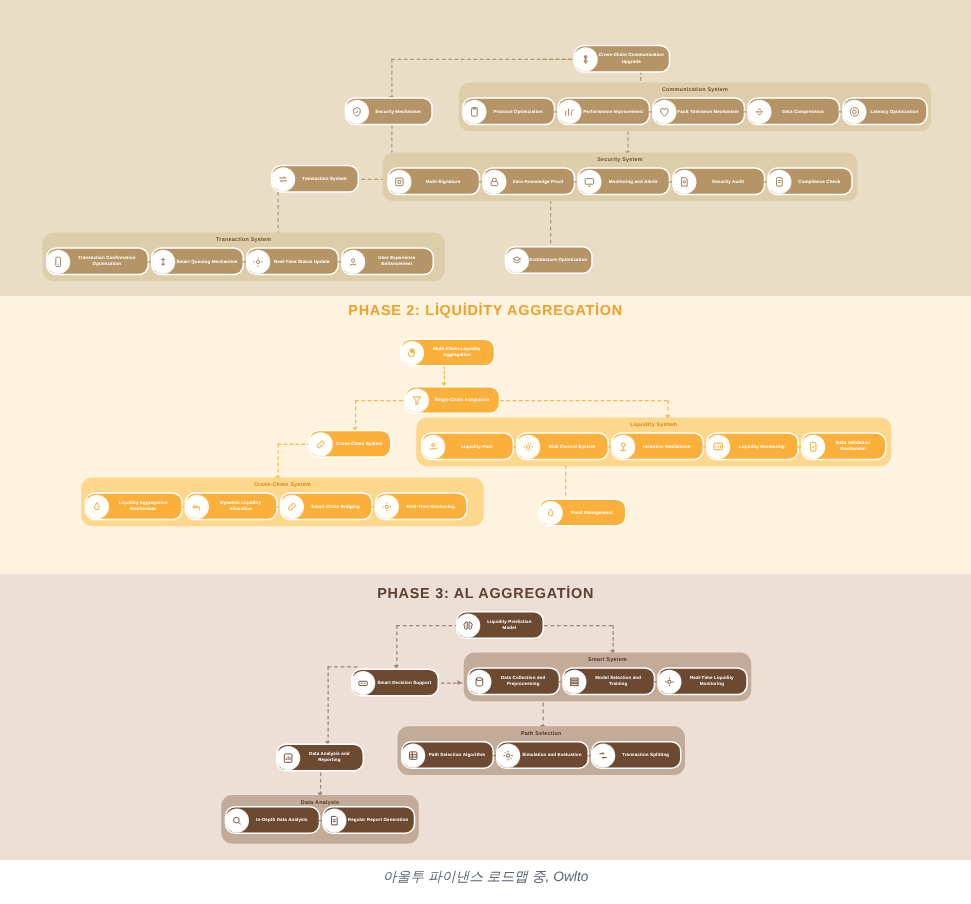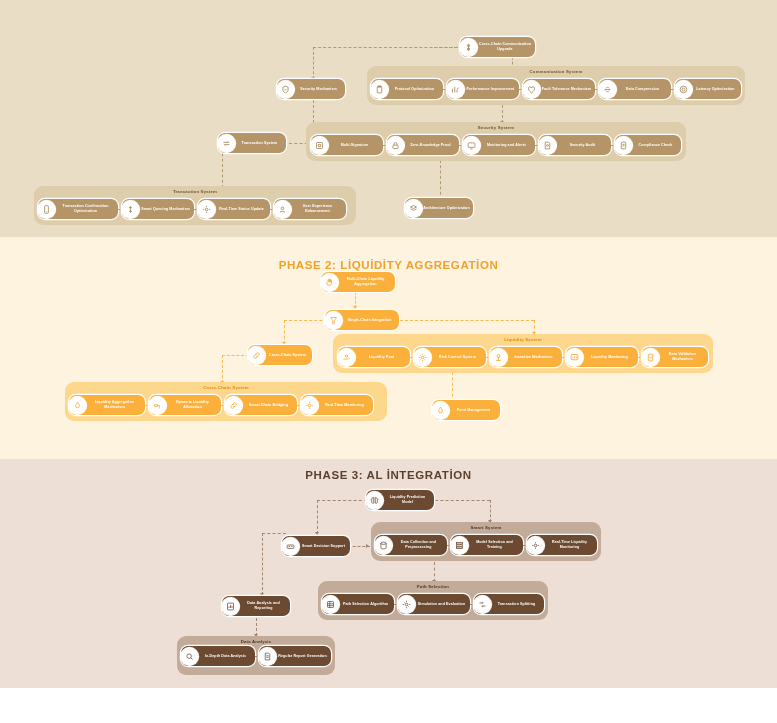--- a/index.html
+++ b/index.html
@@ -332,21 +332,21 @@
           <svg viewBox="0 0 24 24" stroke-width="2">
             <path d="M12 4l8 4-8 4-8-4z"></path>
             <path d="M4 13l8 4 8-4"></path>
           </svg>
         </span>
       <span class="nlabel">Architecture Optimization</span>
     </div>
   </div>
 
   <div class="phase t2" id="phase2"></div>
-  <div class="phase-title" style="top:243px;color:#f0a12a;margin-top:16px;">PHASE 2: LİQUİDİTY AGGREGATİON</div>
+  <div class="phase-title" style="top:243px;color:#f0a12a;">PHASE 2: LİQUİDİTY AGGREGATİON</div>
 
   <div class="t2">
 
     <div class="conn v" style="left:355px;top:292px;height:16px;"></div>
     <div class="arrow down" style="left:352.6px;top:306px;"></div>
 
     <div class="conn h" style="left:284px;top:320px;width:250px;"></div>
     <div class="conn v" style="left:284px;top:320px;height:24px;"></div>
     <div class="arrow down" style="left:281.6px;top:342px;"></div>
     <div class="conn v" style="left:534px;top:320px;height:14px;"></div>
@@ -491,21 +491,21 @@
       <span class="ic">
           <svg viewBox="0 0 24 24" stroke-width="2">
             <path d="M12 3c3 5 5 7 5 10a5 5 0 01-10 0c0-3 2-5 5-10z"></path>
           </svg>
         </span>
       <span class="nlabel">Fund Management</span>
     </div>
   </div>
 
   <div class="phase t3" id="phase3"></div>
-  <div class="phase-title" style="top:469px;color:#5d4130;">PHASE 3: AL İNTEGRATİON</div>
+  <div class="phase-title" style="top:469px;color:#5d4130;">PHASE 3: AL AGGREGATİON</div>
 
   <div class="t3">
 
     <div class="conn h" style="left:317px;top:500px;width:50px;"></div>
     <div class="conn v" style="left:317px;top:500px;height:34px;"></div>
     <div class="arrow down" style="left:314.6px;top:532px;"></div>
 
     <div class="conn h" style="left:430px;top:500px;width:60px;"></div>
     <div class="conn v" style="left:490px;top:500px;height:22px;"></div>
     <div class="arrow down" style="left:487.6px;top:520px;"></div>
@@ -640,13 +640,14 @@
       <span class="ic">
           <svg viewBox="0 0 24 24" stroke-width="2">
             <rect x="4" y="3" width="16" height="18" rx="2"></rect>
             <path d="M8 16v-4M12 16V8M16 16v-6"></path>
           </svg>
         </span>
       <span class="nlabel">Data Analysis and Reporting</span>
     </div>
   </div>
 
+  <div class="caption">아울투 파이낸스 로드맵 중, Owlto</div>
 </div>
 
 </body></html>

